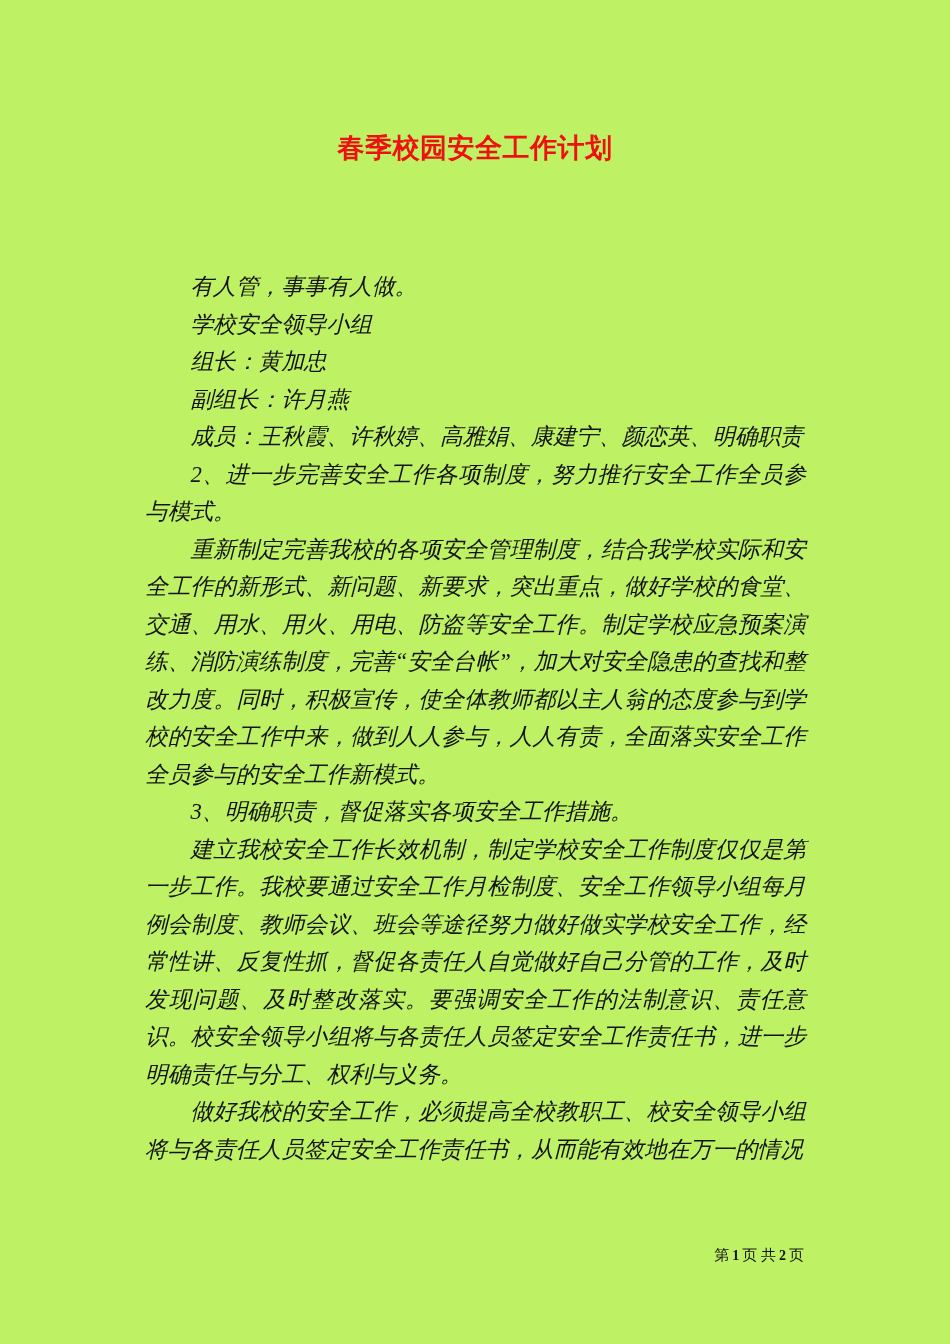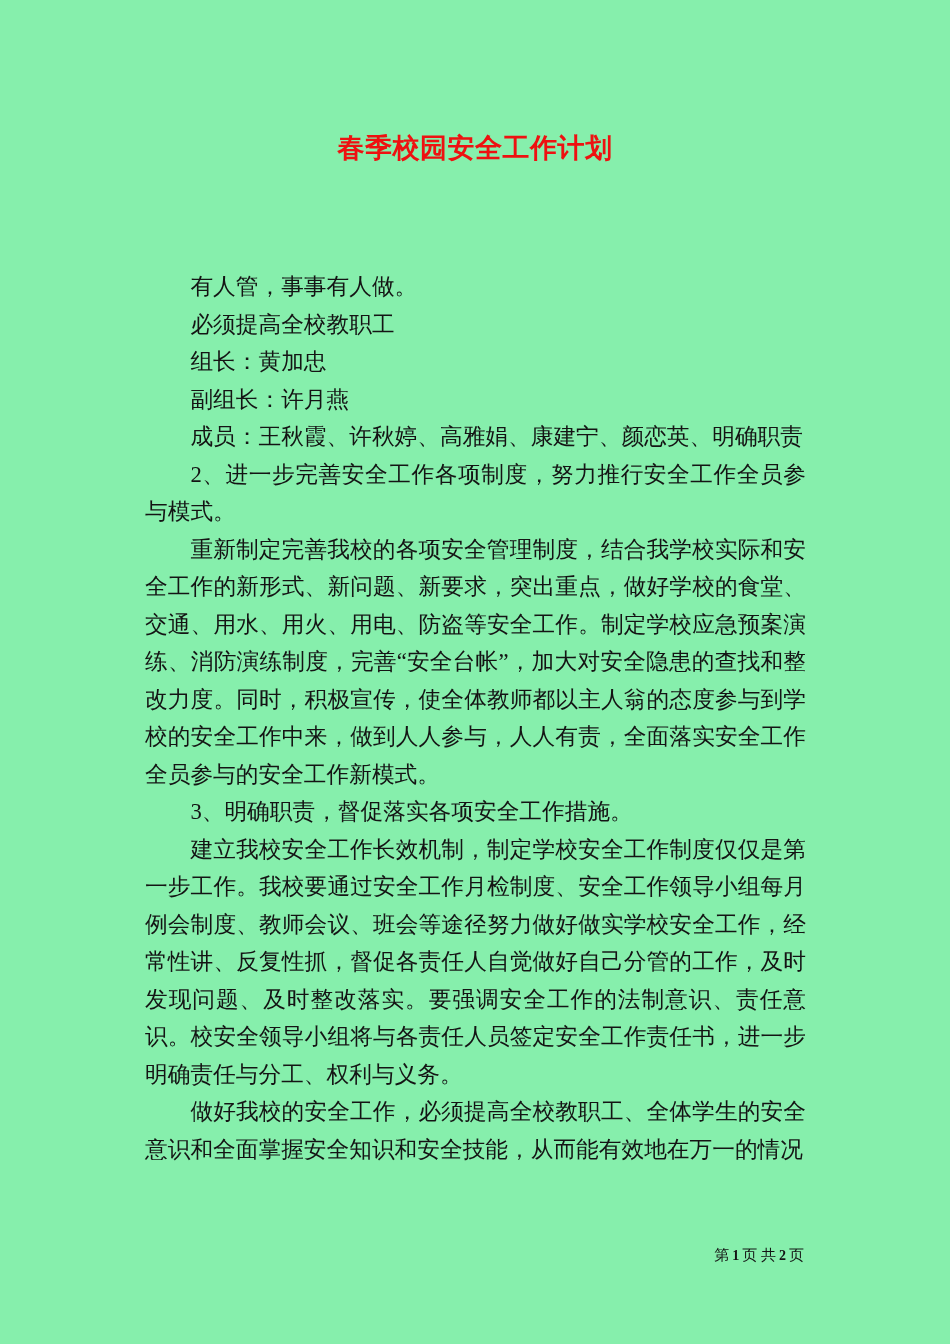--- a/index.html
+++ b/index.html
@@ -4,21 +4,21 @@
 <style>
   html, body {
     margin: 0;
     padding: 0;
     background: #ffffff;
   }
   .page {
     position: relative;
     width: 950px;
     height: 1344px;
-    background: #86efac;
+    background: #bef264;
     overflow: hidden;
     font-family: "Liberation Serif", "DejaVu Serif", serif;
     color: #121212;
   }
   .doc-title {
     position: absolute;
     top: 128px;
     left: 0;
     width: 100%;
     margin: 0;
@@ -30,20 +30,21 @@
   }
   .doc-body {
     position: absolute;
     left: 145px;
     top: 268px;
     width: 661px;
     font-size: 22.7px;
     line-height: 37.5px;
     text-align: justify;
     color: #141414;
+    font-style: italic;
   }
   .doc-body p {
     margin: 0;
     padding: 0;
     text-indent: 2em;
   }
   .page-footer {
     position: absolute;
     top: 1245px;
     right: 146px;
@@ -60,27 +61,27 @@
   }
 </style>
 </head>
 <body>
 
 <div class="page">
   <h1 class="doc-title" style="color: rgb(238, 17, 17);">春季校园安全工作计划</h1>
 
   <div class="doc-body">
       <p>有人管，事事有人做。</p>
-      <p>必须提高全校教职工</p>
+      <p>学校安全领导小组</p>
       <p>组长：黄加忠</p>
       <p>副组长：许月燕</p>
       <p>成员：王秋霞、许秋婷、高雅娟、康建宁、颜恋英、明确职责</p>
       <p>2、进一步完善安全工作各项制度，努力推行安全工作全员参与模式。</p>
       <p>重新制定完善我校的各项安全管理制度，结合我学校实际和安全工作的新形式、新问题、新要求，突出重点，做好学校的食堂、交通、用水、用火、用电、防盗等安全工作。制定学校应急预案演练、消防演练制度，完善“安全台帐”，加大对安全隐患的查找和整改力度。同时，积极宣传，使全体教师都以主人翁的态度参与到学校的安全工作中来，做到人人参与，人人有责，全面落实安全工作全员参与的安全工作新模式。</p>
       <p>3、明确职责，督促落实各项安全工作措施。</p>
       <p>建立我校安全工作长效机制，制定学校安全工作制度仅仅是第一步工作。我校要通过安全工作月检制度、安全工作领导小组每月例会制度、教师会议、班会等途径努力做好做实学校安全工作，经常性讲、反复性抓，督促各责任人自觉做好自己分管的工作，及时发现问题、及时整改落实。要强调安全工作的法制意识、责任意识。校安全领导小组将与各责任人员签定安全工作责任书，进一步明确责任与分工、权利与义务。</p>
-      <p>做好我校的安全工作，必须提高全校教职工、全体学生的安全意识和全面掌握安全知识和安全技能，从而能有效地在万一的情况</p>
+      <p>做好我校的安全工作，必须提高全校教职工、校安全领导小组将与各责任人员签定安全工作责任书，从而能有效地在万一的情况</p>
     </div>
 
   <div class="page-footer">
     <span>第</span><span class="num">1</span><span>页 共</span><span class="num">2</span><span>页</span>
   </div>
 </div>
 
 </body></html>

